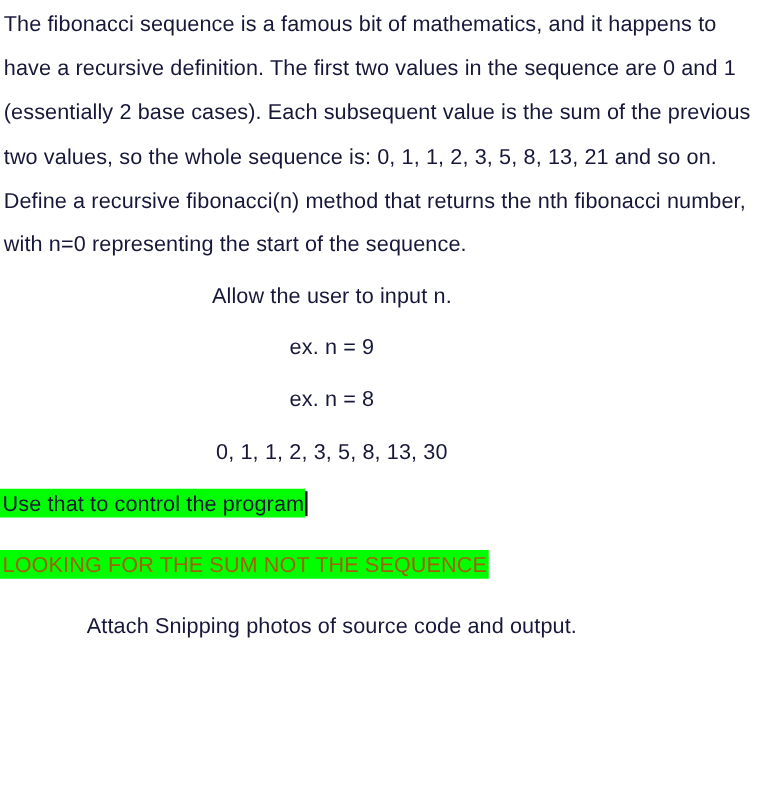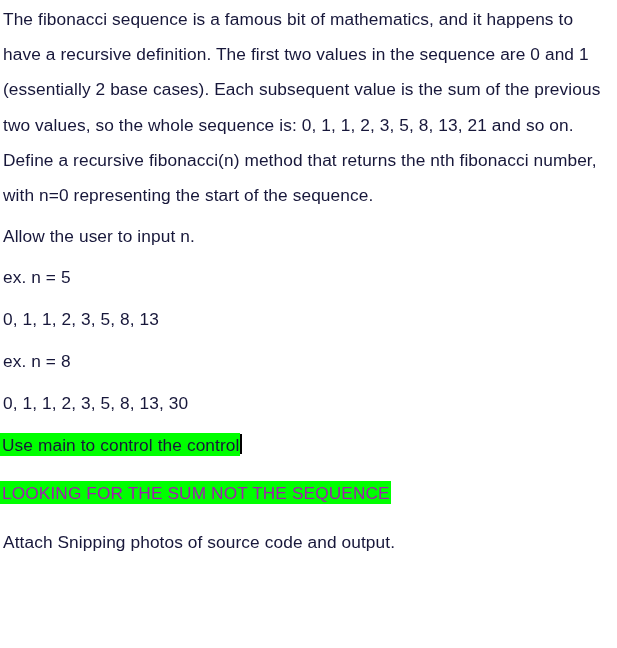--- a/index.html
+++ b/index.html
@@ -38,35 +38,36 @@
   
   .para.block {
     width: 611px;
     padding-top: 2px;
     margin-bottom: 5.5px;
   }
 
   
   .para.single {
     margin-bottom: 6.5px;
+    text-align: center;
   }
 
   
   .para.hl {
     margin-bottom: 13.5px;
     padding-left: 0;
   }
   .para.hl .mark {
     background: #00ff00;
     padding: 1.5px 1px 1.5px 2px;
     box-decoration-break: clone;
     -webkit-box-decoration-break: clone;
   }
   .para.hl.red .mark {
-    color: #a21caf;
+    color: #a16207;
   }
 
   
   .caret {
     display: inline-block;
     width: 1.6px;
     height: 20px;
     background: #000000;
     vertical-align: -4px;
     margin-left: 0px;
@@ -78,29 +79,28 @@
 </style>
 </head>
 <body>
 
 <div id="doc">
 
   <p class="para block">The fibonacci sequence is a famous bit of mathematics, and it happens to have a recursive definition. The first two values in the sequence are 0 and 1 (essentially 2 base cases). Each subsequent value is the sum of the previous two values, so the whole sequence is: 0, 1, 1, 2, 3, 5, 8, 13, 21 and so on. Define a recursive fibonacci(n) method that returns the nth fibonacci number, with n=0 representing the start of the sequence.</p>
 
   <p class="para single">Allow the user to input n.</p>
 
-  <p class="para single">ex. n = 5</p>
+  <p class="para single">ex. n = 9</p>
 
-  <p class="para single">0, 1, 1, 2, 3, 5, 8, 13</p>
 
   <p class="para single">ex. n = 8</p>
 
   <p class="para single">0, 1, 1, 2, 3, 5, 8, 13, 30</p>
 
 
 
-  <p class="para hl"><span class="mark">Use main to control the control</span><span class="caret"></span></p>
+  <p class="para hl"><span class="mark">Use that to control the program</span><span class="caret"></span></p>
 
   <p class="para hl red"><span class="mark">LOOKING FOR THE SUM NOT THE SEQUENCE</span></p>
 
   <p class="para single tail">Attach Snipping photos of source code and output.</p>
 
 </div>
 
 </body></html>

